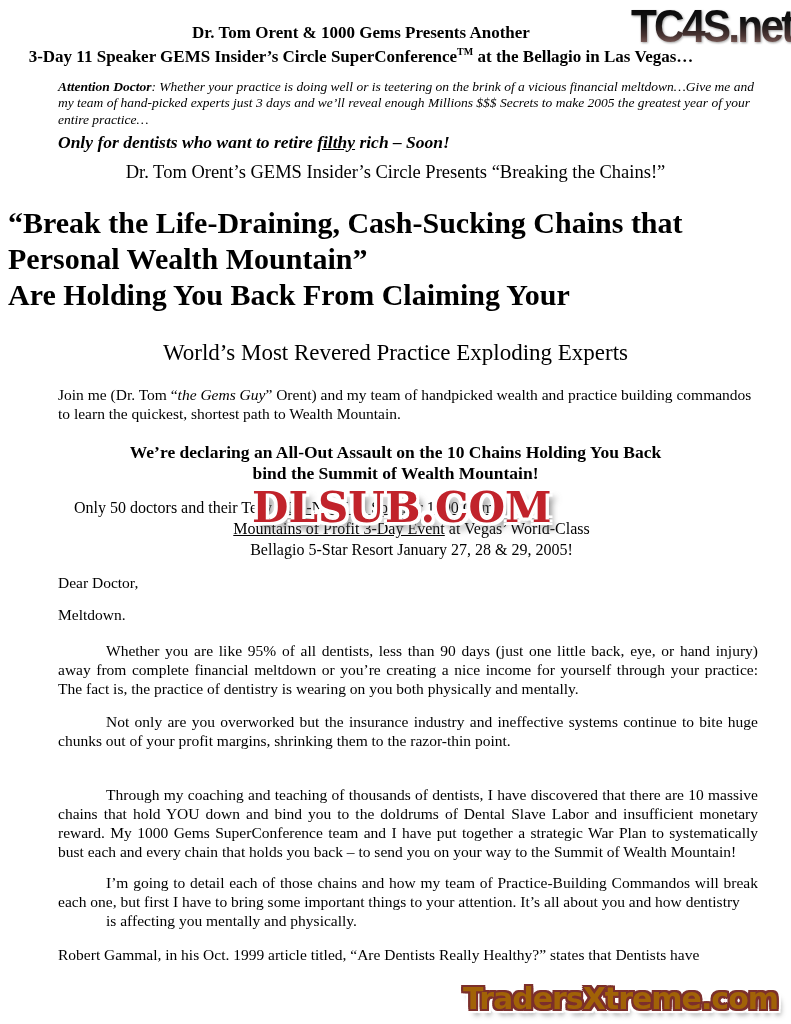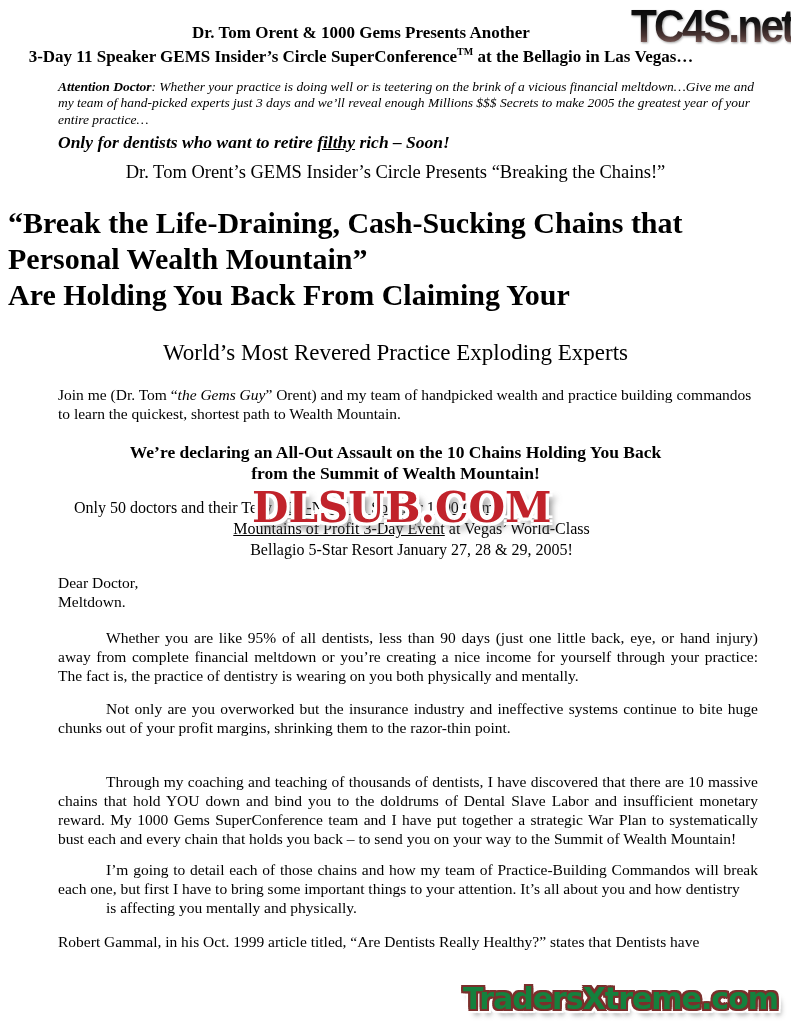--- a/index.html
+++ b/index.html
@@ -29,21 +29,21 @@
     transform:scaleY(1.04);
     text-shadow:
       -3px -3px 0 #fff,3px -3px 0 #fff,-3px 3px 0 #fff,3px 3px 0 #fff,
       -3px 0 0 #fff,3px 0 0 #fff,0 -3px 0 #fff,0 3px 0 #fff,
       6px 7px 6px rgba(110,110,110,.75);
   }
   .traders{
     position:absolute;right:13px;bottom:10px;z-index:5;
     font-family:"DejaVu Sans","Liberation Sans",sans-serif;
     font-weight:bold;font-size:30px;line-height:1;letter-spacing:-1px;
-    color:#15803d;
+    color:#a16207;
     text-shadow:
       -2px -2px 0 #7c2f2c,2px -2px 0 #7c2f2c,-2px 2px 0 #7c2f2c,2px 2px 0 #7c2f2c,
       -2px 0 0 #7c2f2c,2px 0 0 #7c2f2c,0 -2px 0 #7c2f2c,0 2px 0 #7c2f2c,
       -4px -4px 1px #fff,4px -4px 1px #fff,-4px 4px 1px #fff,4px 4px 1px #fff,
       -4px 0 1px #fff,4px 0 1px #fff,0 -4px 1px #fff,0 4px 1px #fff,
       4px 6px 5px rgba(60,60,60,.5);
   }
   
   .hdr{padding-top:23px;width:722px;text-align:center;font-weight:bold;font-size:17px;line-height:19px;}
   .hdr sup{font-size:10px;}
@@ -59,21 +59,21 @@
   
   .intro{margin:18px 33px 0 58px;font-size:15.5px;line-height:19px;}
   .assault{margin:19px 0 0;text-align:center;font-weight:bold;font-size:17.5px;line-height:21px;}
   .invite{position:relative;margin:13px 26px 0 58px;font-size:16px;line-height:21px;}
   .invite-line1{display:flex;justify-content:flex-start;padding-left:16px;}
   .invite-line2,.invite-line3{text-align:center;}
   p{margin:0;}
   .para,.salutation,.meltdown{margin:0 33px 0 58px;font-size:15.5px;line-height:19px;}
   .para{text-align:justify;}
   .salutation{margin-top:13px;}
-  .meltdown{}
+  .meltdown{margin-top:13px;}
   .p1{margin-top:17px;}
   .p2{margin-top:14px;}
   .p3{margin-top:35px;}
   .p4{margin-top:12px;}
   .indent{text-indent:48px;}
   .tail{margin-left:106px;text-align:left;}
   .closing{margin-top:15px;text-align:left;}
 </style>
 </head>
 <body>
@@ -100,21 +100,21 @@
   </div>
 
   <div class="subhead">
     <div>World’s Most Revered Practice Exploding Experts</div>
   </div>
 
   <p class="intro"><span>Join me (Dr. Tom “</span><i>the Gems Guy</i><span>” Orent) and my team of handpicked wealth and practice building commandos to learn the quickest, shortest path to Wealth Mountain.</span></p>
 
   <div class="assault">
     <div>We’re declaring an All-Out Assault on the 10 Chains Holding You Back</div>
-    <div>from the Summit of Wealth Mountain!</div>
+    <div>bind the Summit of Wealth Mountain!</div>
   </div>
 
   <div class="invite">
     <div class="dlsub">DLSUB.COM</div>
     <div class="invite-line1">
         <span>Only 50 doctors and their Tea</span>
         <span><span>y </span><span class="u">ALL-NEW 11 Speaker 1000 Gems’</span></span>
       </div>
     <div class="invite-line2"><span class="u">Mountains of Profit 3-Day Event</span><span> at Vegas’ World-Class</span></div>
     <div class="invite-line3">Bellagio 5-Star Resort January 27, 28 &amp; 29, 2005!</div>

